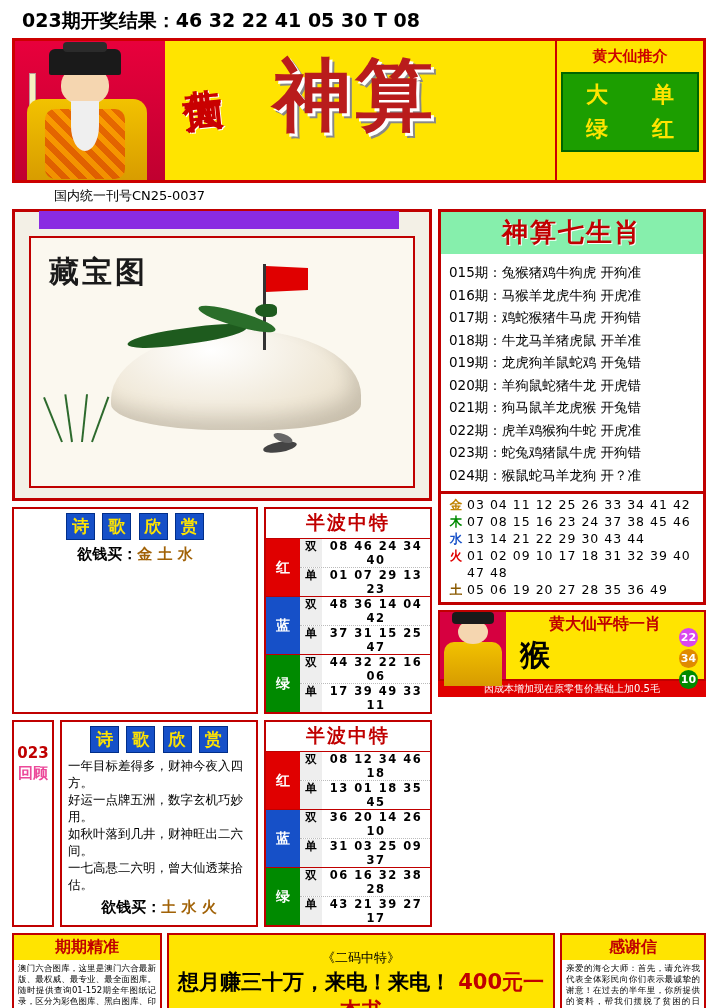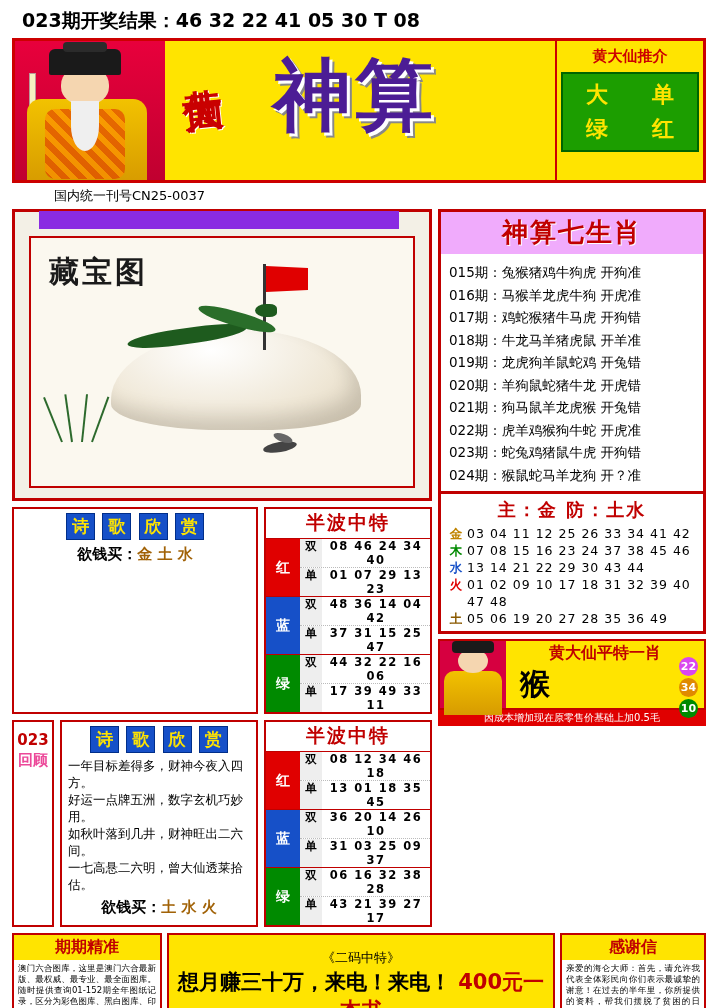--- a/index.html
+++ b/index.html
@@ -43,21 +43,21 @@
   .banner-mid { flex:1; position:relative; background:#ffe400; }
   .huang {
     position:absolute; left:18px; top:16px; font-size:40px; line-height:42px;
     font-weight:bold; color:#c90000; font-family:"DejaVu Serif", serif;
     letter-spacing:2px; transform:rotate(-6deg);
     text-shadow:1px 1px 0 #fff;
     writing-mode:vertical-rl; height:120px;
   }
   .shensuan {
     position:absolute; left:108px; top:14px; font-size:78px; line-height:80px;
-    font-weight:bold; color:#4c1d95; font-family:"DejaVu Serif", serif;
+    font-weight:bold; color:#b91c1c; font-family:"DejaVu Serif", serif;
     letter-spacing:4px; text-shadow:3px 3px 0 #fff, 5px 5px 0 #888;
   }
   .banner-right {
     width:148px; background:#ffe400; border-left:2px solid #cc0000;
     padding:6px 4px; text-align:center;
   }
   .br-title { color:#c00; font-size:15px; font-weight:bold; margin-bottom:6px; }
   .br-box { background:#1c9e00; border:2px solid #006400; padding:6px 2px; }
   .br-grid { display:grid; grid-template-columns:1fr 1fr; gap:4px 2px; }
   .br-grid span { font-size:22px; font-weight:bold; color:#ffe400; font-family:"DejaVu Serif", serif; }
@@ -120,27 +120,27 @@
   .bz-tag.red{ background:#e00000; } .bz-tag.blue{ background:#1650c8; } .bz-tag.green{ background:#008a00; }
   .bz-nums { flex:1; }
   .bz-line { display:flex; font-size:11.5px; border-bottom:1px dotted #bbb; }
   .bz-line:last-child{ border-bottom:none; }
   .bz-line .lab { width:22px; background:#eee; text-align:center; font-weight:bold; }
   .bz-line .val { flex:1; letter-spacing:1.5px; text-align:center; font-weight:bold; }
 
   
   .rev-wrap { display:flex; gap:6px; margin-top:6px; }
   .rev-box { width:42px; border:2px solid #c00000; text-align:center; font-size:15px;
-     font-weight:bold; padding:8px 0; line-height:20px; background:#fff; }
+     font-weight:bold; padding:21px 0; line-height:20px; background:#fff; }
   .rev-box .n { color:#c00000; }
   .rev-box .r { display:block; margin-top:0; color:#ec4899; }
 
   
   .qi-box { border:3px solid #c00000; background:#fff; }
-  .qi-title { background:#f0abfc; text-align:center; font-size:26px; font-weight:bold;
+  .qi-title { background:#86efac; text-align:center; font-size:26px; font-weight:bold;
     color:#c00000; font-family:"DejaVu Serif", serif; letter-spacing:2px; padding:3px 0 4px;
     text-shadow:1px 1px 0 #fff; }
   .qi-list { padding:7px 8px 5px; }
   .qi-list div { font-size:13.5px; line-height:22.5px; white-space:nowrap; }
 
   .zfang { border:3px solid #c00000; border-top:none; background:#fff; padding:2px 4px 4px; }
   .zfang-title { text-align:center; font-size:18px; font-weight:bold; color:#c00000;
     letter-spacing:2px; font-family:"DejaVu Serif", serif; padding:2px 0 3px;}
   .zrow { display:flex; font-size:12.5px; line-height:17px; }
   .zrow .e { width:22px; text-align:center; font-weight:bold; }
@@ -377,21 +377,20 @@
           <div>019期：龙虎狗羊鼠蛇鸡 开兔错</div>
           <div>020期：羊狗鼠蛇猪牛龙 开虎错</div>
           <div>021期：狗马鼠羊龙虎猴 开兔错</div>
           <div>022期：虎羊鸡猴狗牛蛇 开虎准</div>
           <div>023期：蛇兔鸡猪鼠牛虎 开狗错</div>
           <div>024期：猴鼠蛇马羊龙狗 开？准</div>
         </div>
       </div>
 
       <div class="zfang">
-        <div class="zfang-title">主：金  防：土水</div>
         <div class="zrow">
             <span class="e jin">金</span>
             <span class="v">03 04 11 12 25 26 33 34 41 42</span>
           </div>
         <div class="zrow">
             <span class="e mu">木</span>
             <span class="v">07 08 15 16 23 24 37 38 45 46</span>
           </div>
         <div class="zrow">
             <span class="e shui">水</span>

